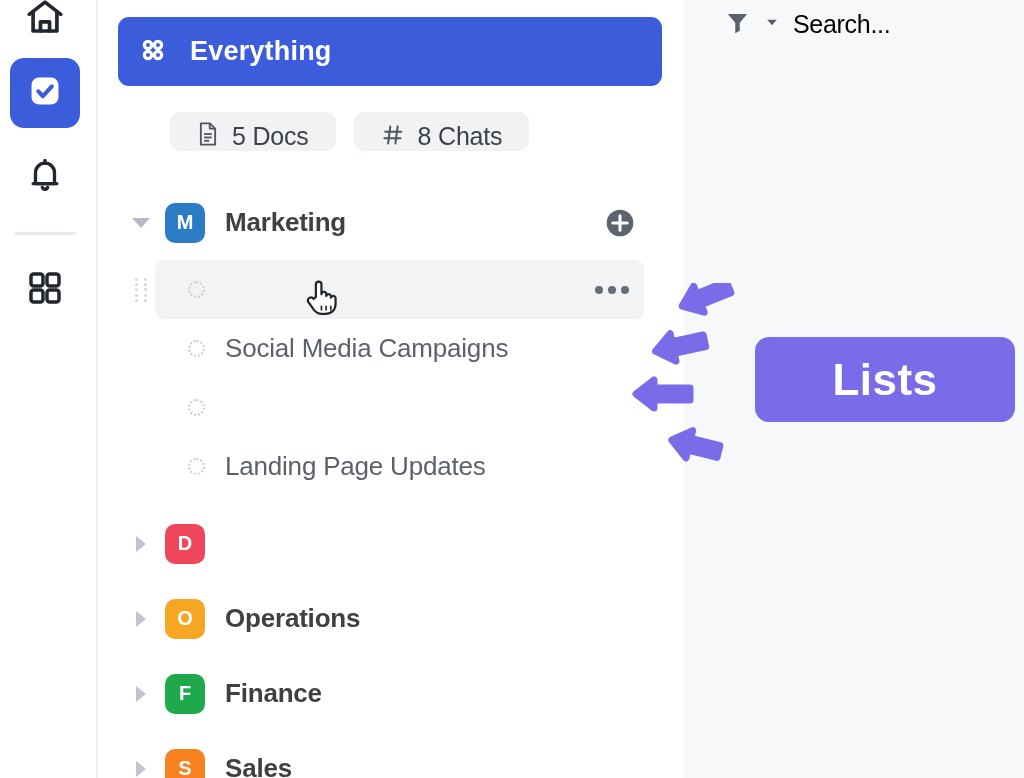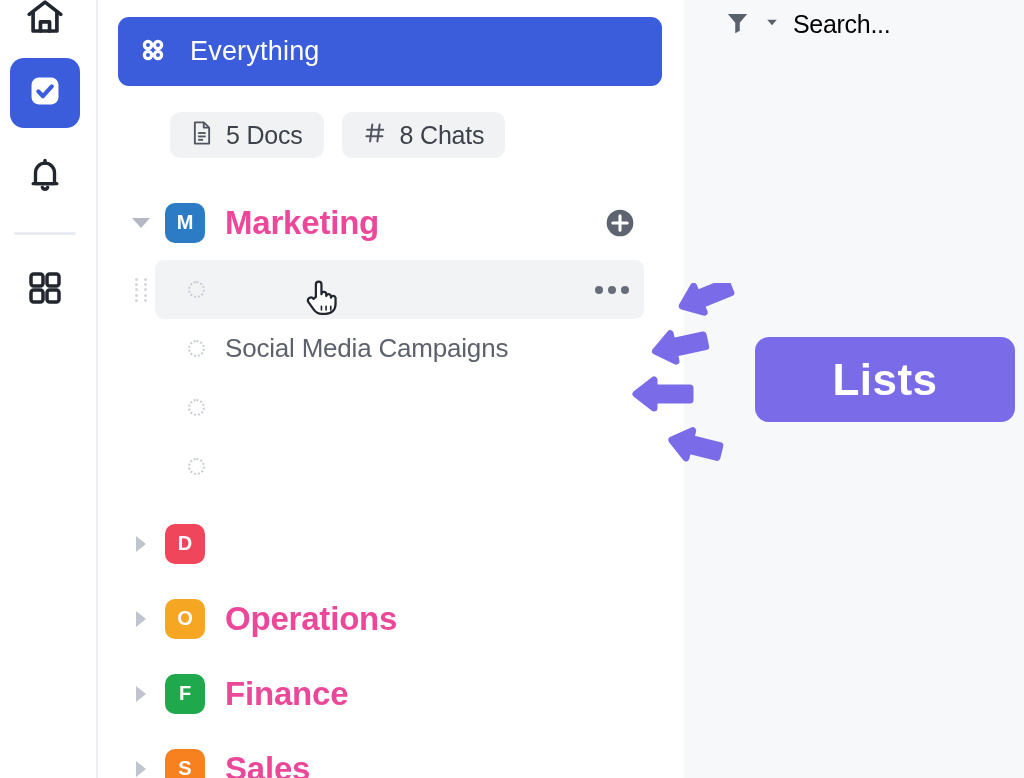--- a/index.html
+++ b/index.html
@@ -62,38 +62,38 @@
     background: #3b5cdb;
     border-radius: 11px;
     display: flex;
     align-items: center;
     padding-left: 20px;
     gap: 22px;
   }
   .everything-label {
     color: #ffffff;
     font-size: 27px;
-    font-weight: normal;
+    font-weight: bold;
     letter-spacing: 0.2px;
   }
 
   .chips-row {
     position: absolute;
     left: 70px; top: 112px;
     display: flex;
     gap: 18px;
   }
   .chip {
-    height: 46px;
+    height: 39px;
     background: #f1f2f4;
     border-radius: 10px;
     display: flex;
-    align-items: center;
+    align-items: flex-end;
     gap: 13px;
-    padding: 0 21px;
+    padding: 0 27px;
   }
   .chip-label {
     font-size: 25px;
     color: #3d4149;
     letter-spacing: -0.2px;
   }
 
   
   .tree { position: absolute; left: 0; top: 185px; width: 584px; }
 
@@ -127,23 +127,23 @@
     width: 40px; height: 40px;
     border-radius: 10px;
     display: flex; align-items: center; justify-content: center;
     color: #ffffff;
     font-size: 20px;
     font-weight: bold;
   }
   .folder-name {
     position: absolute;
     left: 125px;
-    font-size: 33px;
+    font-size: 26px;
     font-weight: bold;
-    color: #ec4899;
+    color: #404040;
     letter-spacing: -0.2px;
   }
   .plus-btn {
     position: absolute;
     left: 504px;
     width: 32px; height: 32px;
   }
 
   
   .leaf-row {
@@ -390,20 +390,21 @@
         <span class="leaf-circle"></span>
         <span class="leaf-name">Social Media Campaigns</span>
       </div>
 
       <div class="leaf-row">
         <span class="leaf-circle"></span>
       </div>
 
       <div class="leaf-row">
         <span class="leaf-circle"></span>
+        <span class="leaf-name">Landing Page Updates</span>
       </div>
 
       <div class="folder-row" style="height:75px;margin-top:10px;">
         <span class="twisty">
             <i class="tri-right"></i>
           </span>
         <span class="folder-badge" style="background:#f0465b;">D</span>
       </div>
 
       <div class="folder-row">

